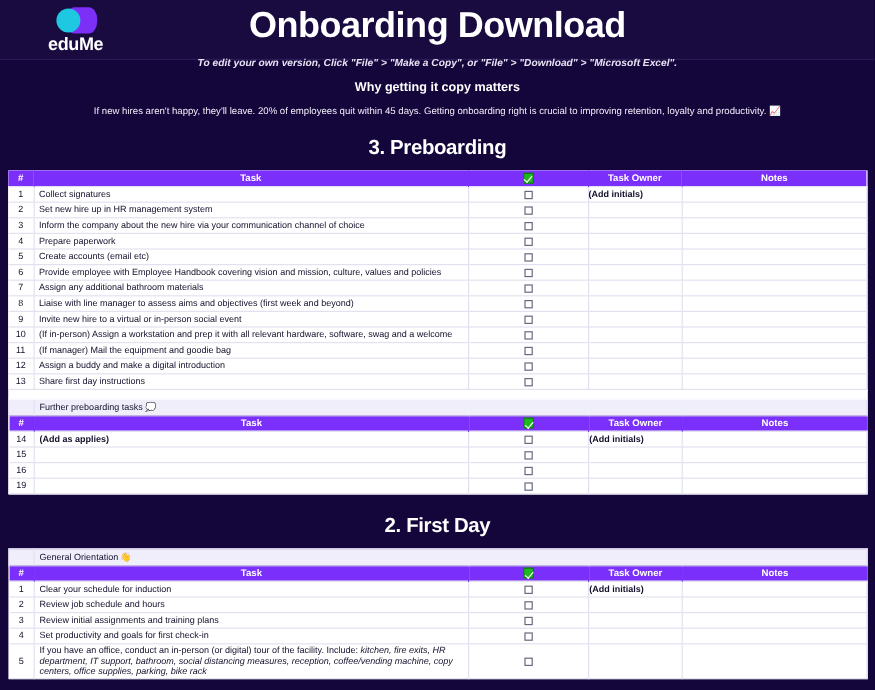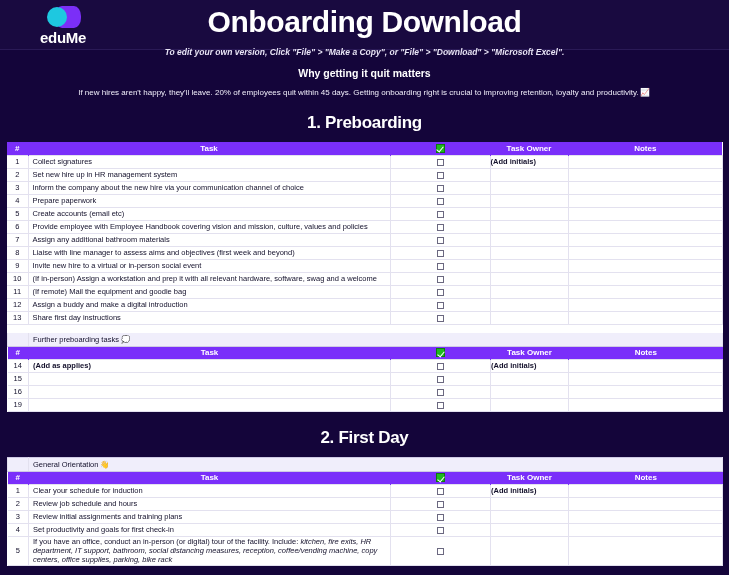--- a/index.html
+++ b/index.html
@@ -213,29 +213,29 @@
         <div class="logo-hex"></div>
         <div class="logo-circle"></div>
       </div>
       <div class="logo-text">eduMe</div>
     </div>
     <h1 class="main-title">Onboarding Download</h1>
     <div class="sub-instruction">To edit your own version, Click "File" &gt; "Make a Copy", or "File" &gt; "Download" &gt; "Microsoft Excel".</div>
   </div>
 
   <div class="why-block">
-    <div class="why-title">Why getting it quit matters</div>
+    <div class="why-title">Why getting it copy matters</div>
     <div class="why-body">
       <span>If new hires aren't happy, they'll leave. 20% of employees quit within 45 days. Getting onboarding right is crucial to improving retention, loyalty and productivity.</span>
       <span class="emoji">📈</span>
     </div>
   </div>
 
   <div id="sections-root">
-      <h2 class="section-heading">1. Preboarding</h2>
+      <h2 class="section-heading">3. Preboarding</h2>
       <div class="table-wrap">
         <table class="checklist">
           <colgroup>
             <col class="c-num">
             <col class="c-task">
             <col class="c-check">
             <col class="c-owner">
             <col class="c-notes">
           </colgroup>
           <tbody>
@@ -311,21 +311,21 @@
             </tr>
             <tr>
               <td class="num">10</td>
               <td class="task">(If in-person) Assign a workstation and prep it with all relevant hardware, software, swag and a welcome</td>
               <td class="check"><span class="chk"></span></td>
               <td class="owner"></td>
               <td class="notes"></td>
             </tr>
             <tr>
               <td class="num">11</td>
-              <td class="task">(If remote) Mail the equipment and goodie bag</td>
+              <td class="task">(If manager) Mail the equipment and goodie bag</td>
               <td class="check"><span class="chk"></span></td>
               <td class="owner"></td>
               <td class="notes"></td>
             </tr>
             <tr>
               <td class="num">12</td>
               <td class="task">Assign a buddy and make a digital introduction</td>
               <td class="check"><span class="chk"></span></td>
               <td class="owner"></td>
               <td class="notes"></td>

